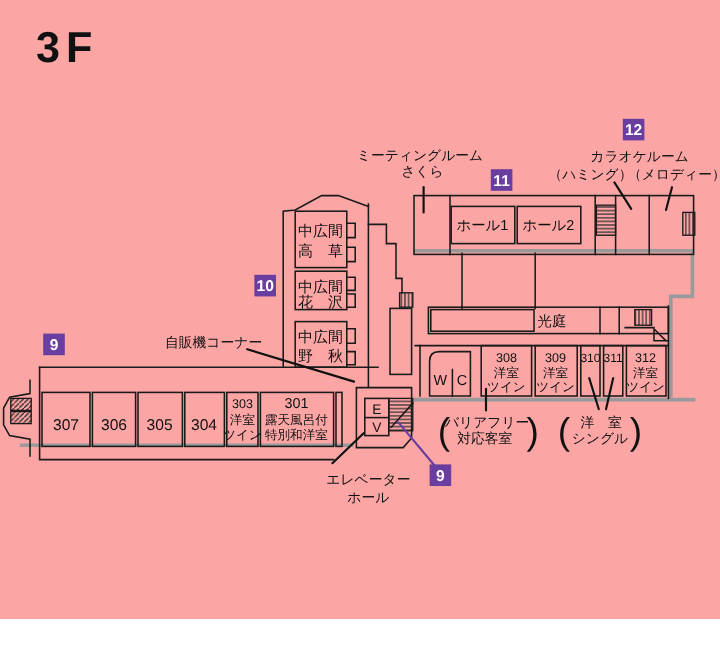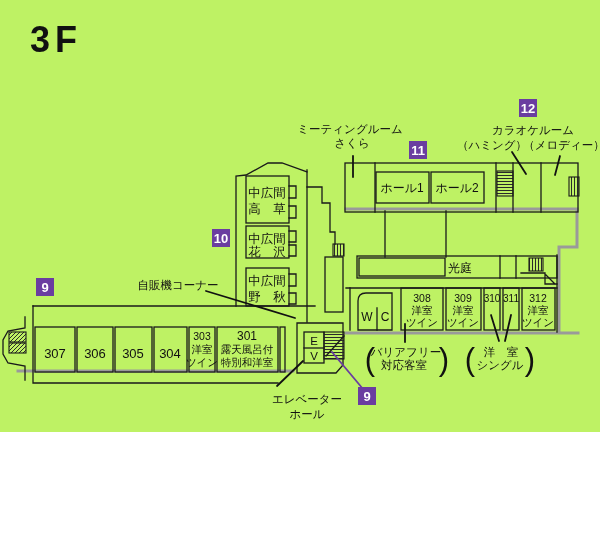--- a/index.html
+++ b/index.html
@@ -1,16 +1,16 @@
 <!DOCTYPE html>
 <html><head>
 <meta charset="utf-8">
 <style>
   html,body{margin:0;padding:0;background:#fff;}
-  #stage{position:relative;width:600px;height:432px;background:#bef264;overflow:hidden;}
+  #stage{position:relative;width:600px;height:516px;background:#fca5a5;overflow:hidden;}
   svg text{font-family:"Liberation Sans","DejaVu Sans",sans-serif;fill:#111;}
   .t{font-size:11.5px;text-anchor:middle;}
   .t12{font-size:12px;text-anchor:middle;}
   .t125{font-size:12.5px;text-anchor:middle;}
   .t13{font-size:13px;text-anchor:middle;}
   .t105{font-size:10.5px;text-anchor:middle;}
   .t10{font-size:10px;text-anchor:middle;}
   .paren{font-size:31px;text-anchor:middle;}
   .title{font-size:36px;font-weight:bold;letter-spacing:5px;text-anchor:start;}
   .wall{stroke:#1a1a1a;stroke-width:1.3;fill:none;stroke-linecap:square;}

